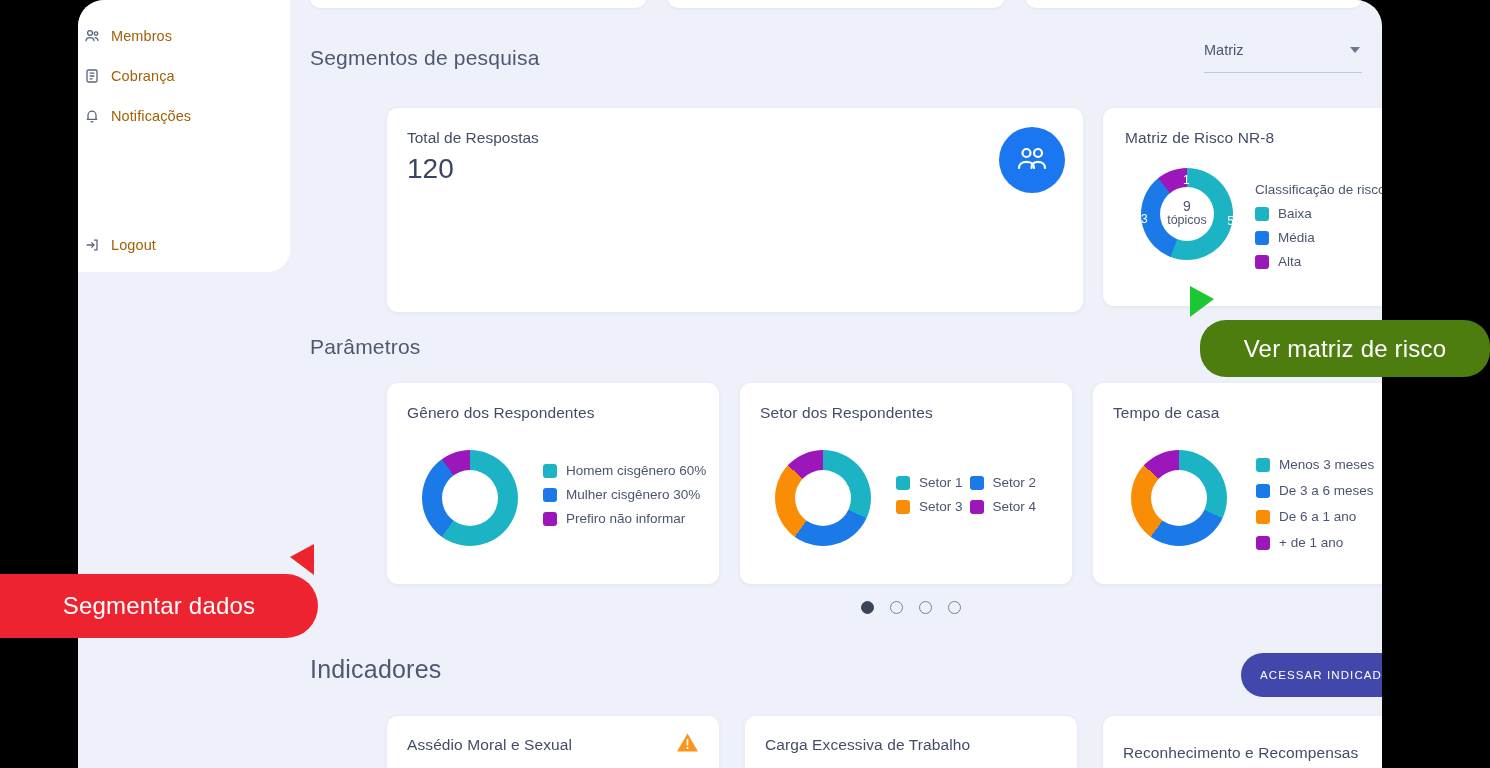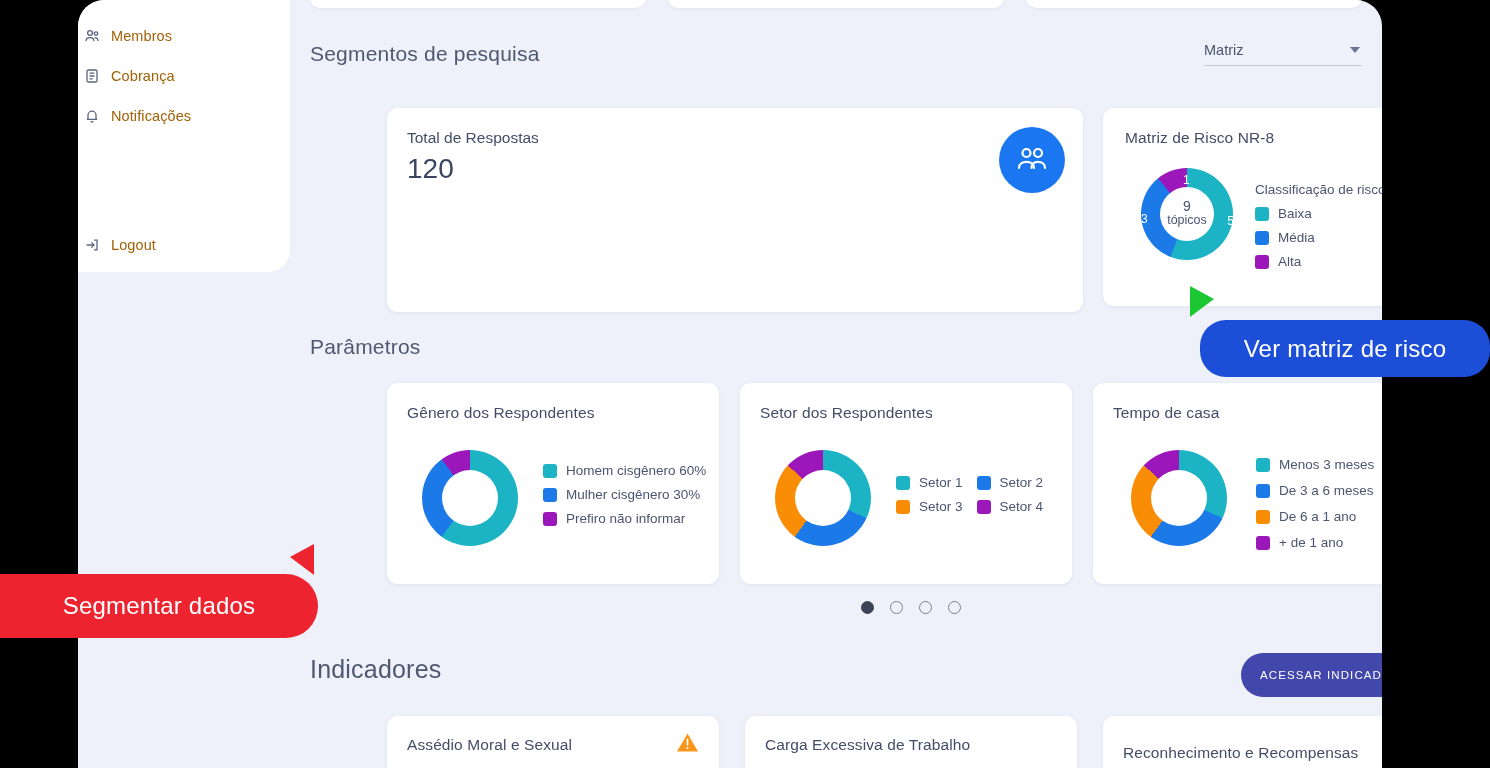--- a/index.html
+++ b/index.html
@@ -62,21 +62,21 @@
   
   .sec-head {
     position: absolute; display: flex; align-items: center;
     justify-content: space-between; left: 20px; width: 1052px; gap: 20px;
   }
   .sec-title {
     font-size: 21px; color: #4e5871; font-weight: 400; letter-spacing: .2px;
   }
   .select-wrap {
     width: 158px; border-bottom: 1px solid #c3c9d8;
-    padding-bottom: 7px; display: flex; align-items: center;
+    padding-bottom: 14px; display: flex; align-items: center;
     justify-content: space-between;
   }
   .select-val { font-size: 14.5px; color: #4b5570; }
   .caret { width: 0; height: 0;
     border-left: 5.5px solid transparent; border-right: 5.5px solid transparent;
     border-top: 6px solid #6b7490; margin-right: 2px; }
 
   
   .card {
     position: absolute; background: #fff; border-radius: 11px;
@@ -113,41 +113,41 @@
   .dc-num { font-size: 14px; color: #4b5570; }
   .dc-lbl { font-size: 12.5px; color: #4b5570; }
   .slice-num {
     position: absolute; font-size: 12px; color: #fff; z-index: 4;
   }
 
   .legend-title { font-size: 13.5px; color: #4b5570; margin-bottom: 9px; }
   .legend-row { display: flex; align-items: center; gap: 9px; margin-bottom: 9px; }
   .legend-sw { width: 14px; height: 14px; border-radius: 3px; flex: 0 0 14px; }
   .legend-tx { font-size: 13.5px; color: #4b5570; white-space: nowrap; }
-  .legend-grid2 { display: grid; grid-template-columns: auto auto; column-gap: 14px; text-align: right; }
+  .legend-grid2 { display: grid; grid-template-columns: auto auto; column-gap: 7px; text-align: right; }
 
   
   .dots { position: absolute; display: flex; gap: 16px; }
   .dot { width: 13px; height: 13px; border-radius: 50%; border: 1.6px solid #7a8298; }
   .dot.on { background: #3c4457; border-color: #3c4457; }
 
   
   .btn-primary {
     position: absolute; background: #4247ac; color: #fff;
     border-radius: 30px; display: flex; align-items: center; justify-content: center;
     font-size: 11.5px; letter-spacing: 1.1px;
   }
 
   
   .tip {
     position: absolute; border-radius: 26px; color: #fff;
     display: flex; align-items: center; justify-content: center;
     font-size: 24px; letter-spacing: .2px; white-space: nowrap;
   }
-  .tip.green { background: #1d4ed8; }
+  .tip.green { background: #4d7c0f; }
   .tip.red { background: #ed2430; }
   .cursor-tri { position: absolute; width: 0; height: 0; }
 </style>
 </head>
 <body>
 
 <div id="root">
   <div class="app-frame">
 
     <nav class="sidebar">

